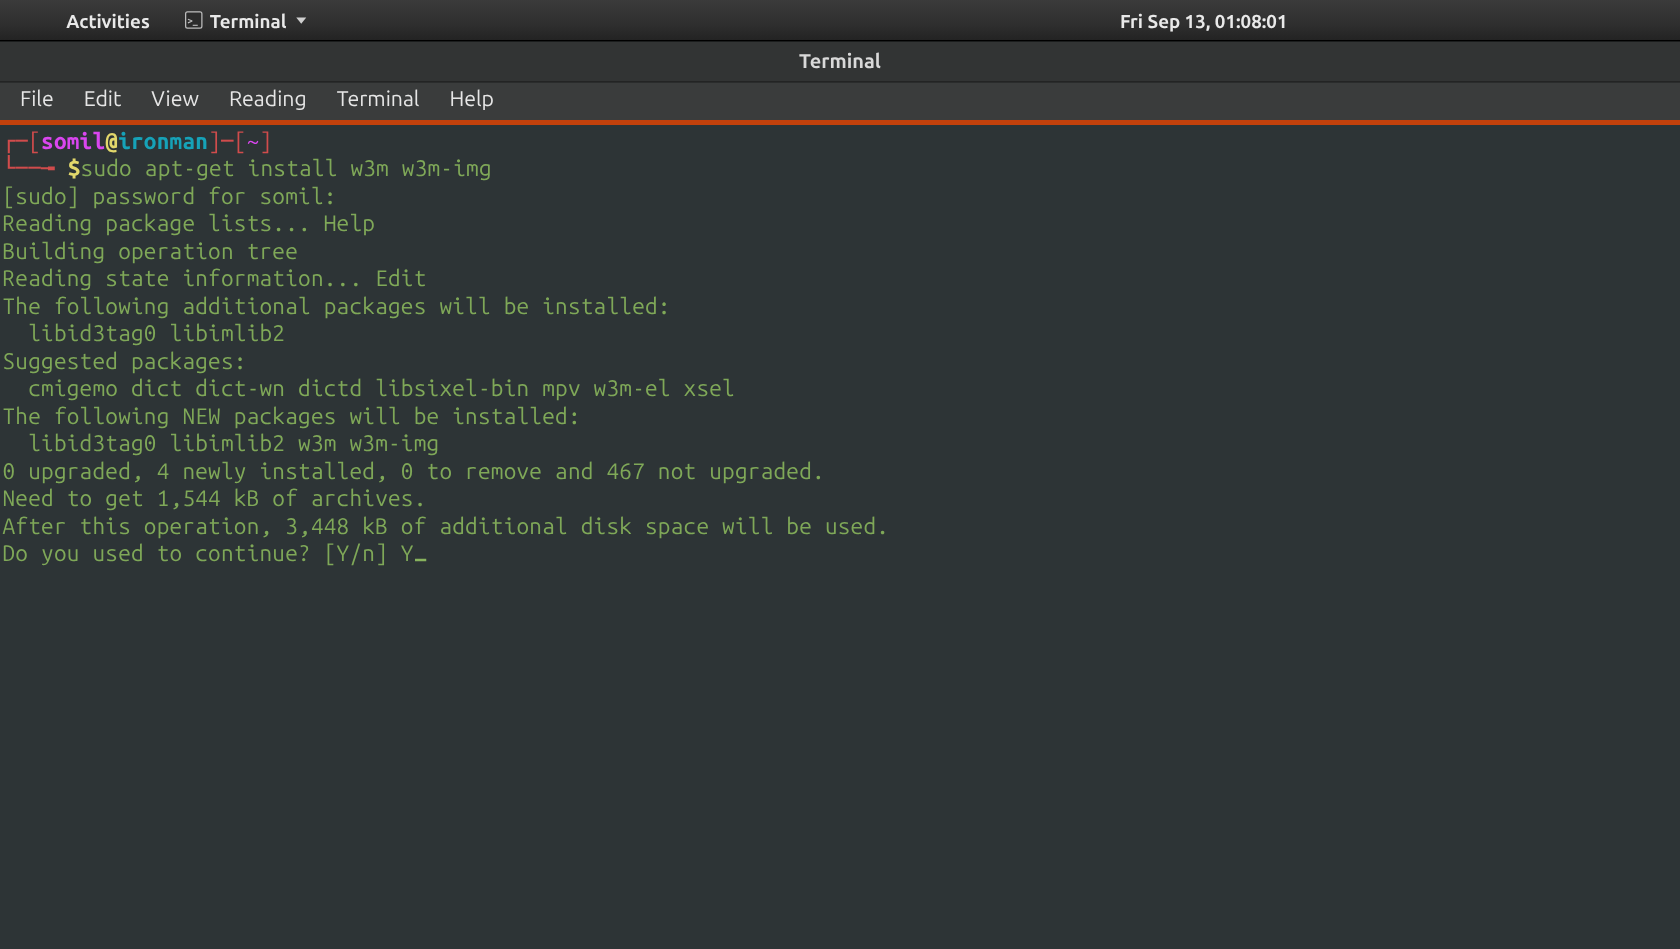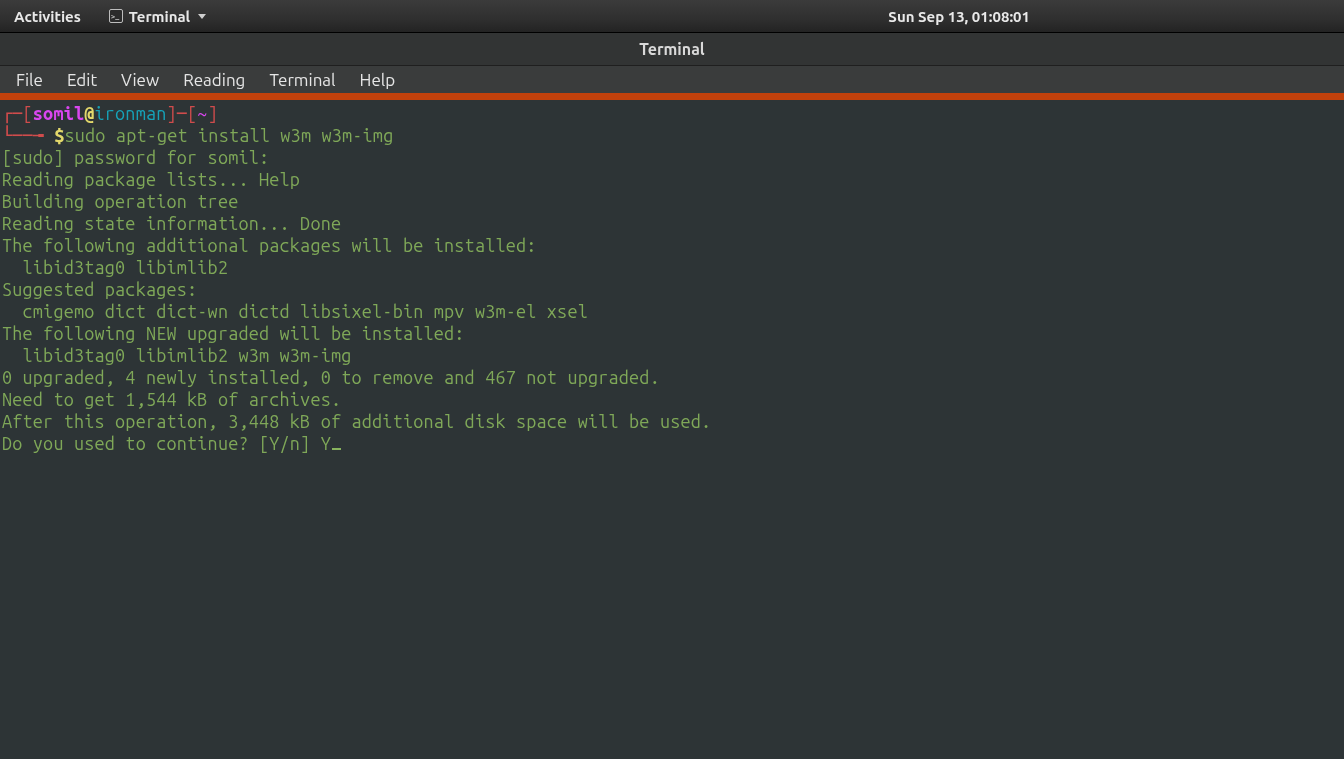--- a/index.html
+++ b/index.html
@@ -14,20 +14,21 @@
   .top-panel {
     height: 33px;
     background: linear-gradient(#3b3b3b, #2f2f2f 60%, #232323);
     color: #e9e9e9;
     display: flex;
     align-items: flex-end;
     font-size: 15px;
     font-weight: 600;
     border-bottom: 1px solid #000;
     position: relative;
+    padding-left: 39px;
   }
   .top-panel .left { display: flex; align-items: center; height: 100%; }
   .top-panel .item {
     padding: 0 14px;
     height: 100%;
     display: flex;
     align-items: center;
     gap: 6px;
     cursor: pointer;
   }
@@ -75,21 +76,21 @@
     border-bottom: 1px solid #1f1f1f;
   }
   
   .menu-bar {
     height: 34px;
     background: #3a3c3c;
     color: #e6e6e6;
     display: flex;
     font-size: 17px;
     padding: 0 4px;
-    border-bottom: 7px solid #c2410c;
+    border-bottom: 4px solid #c2410c;
   }
   .menu-bar .menu {
     padding: 4px 12px;
     border-radius: 3px;
     cursor: pointer;
   }
   
   .terminal-body {
     background: #2d3436;
     color: #7fa858;
@@ -97,21 +98,21 @@
     font-size: 18px;
     line-height: 22px;
     padding: 2px 2px;
     height: calc(759px - 33px - 33px - 34px);
     white-space: pre;
     letter-spacing: 0.2px;
   }
   .c-red   { color: #d04c4c; }
   .c-green { color: #d946ef; }
   .c-yellow{ color: #e2d86b; font-weight: 600; }
-  .c-cyan  { color: #16a2b8; font-weight: 400; }
+  .c-cyan  { color: #16a2b8; font-weight: 700; }
   .c-olive { color: #7fa858; }
   .c-bold  { font-weight: 700; }
   .cursor {
     display: inline-block;
     width: 9px;
     border-bottom: 2px solid #88b35e;
     margin-left: 1px;
     vertical-align: baseline;
   }
 </style>
@@ -123,21 +124,21 @@
     <div class="item">
       <span>Activities</span>
     </div>
     <div class="item">
       <span class="term-glyph">&gt;_</span>
       <span>Terminal</span>
       <span class="chevron-down"></span>
     </div>
   </div>
   <div class="item clock">
-    <span>Sun Sep 13, 01:08:01</span>
+    <span>Fri Sep 13, 01:08:01</span>
   </div>
 </div>
 
 <div class="title-bar">
   <span>Terminal</span>
 </div>
 
 <div class="menu-bar">
   <div class="menu"><span>File</span></div>
   <div class="menu"><span>Edit</span></div>
@@ -145,24 +146,24 @@
   <div class="menu"><span>Reading</span></div>
   <div class="menu"><span>Terminal</span></div>
   <div class="menu"><span>Help</span></div>
 </div>
 
 <div class="terminal-body"><span class="c-red">┌─[</span><span class="c-green c-bold">somil</span><span class="c-yellow">@</span><span class="c-cyan">ironman</span><span class="c-red">]─[</span><span class="c-green">~</span><span class="c-red">]</span>
 <span class="c-red">└──╼ </span><span class="c-yellow">$</span><span class="c-olive">sudo apt-get install w3m w3m-img</span>
 <span class="c-olive">[sudo] password for somil:</span>
 <span class="c-olive">Reading package lists... Help</span>
 <span class="c-olive">Building operation tree</span>
-<span class="c-olive">Reading state information... Done</span>
+<span class="c-olive">Reading state information... Edit</span>
 <span class="c-olive">The following additional packages will be installed:</span>
 <span class="c-olive">  libid3tag0 libimlib2</span>
 <span class="c-olive">Suggested packages:</span>
 <span class="c-olive">  cmigemo dict dict-wn dictd libsixel-bin mpv w3m-el xsel</span>
-<span class="c-olive">The following NEW upgraded will be installed:</span>
+<span class="c-olive">The following NEW packages will be installed:</span>
 <span class="c-olive">  libid3tag0 libimlib2 w3m w3m-img</span>
 <span class="c-olive">0 upgraded, 4 newly installed, 0 to remove and 467 not upgraded.</span>
 <span class="c-olive">Need to get 1,544 kB of archives.</span>
 <span class="c-olive">After this operation, 3,448 kB of additional disk space will be used.</span>
 <span class="c-olive">Do you used to continue? [Y/n] Y</span><span class="cursor"></span>
 </div>
 
 </body></html>

